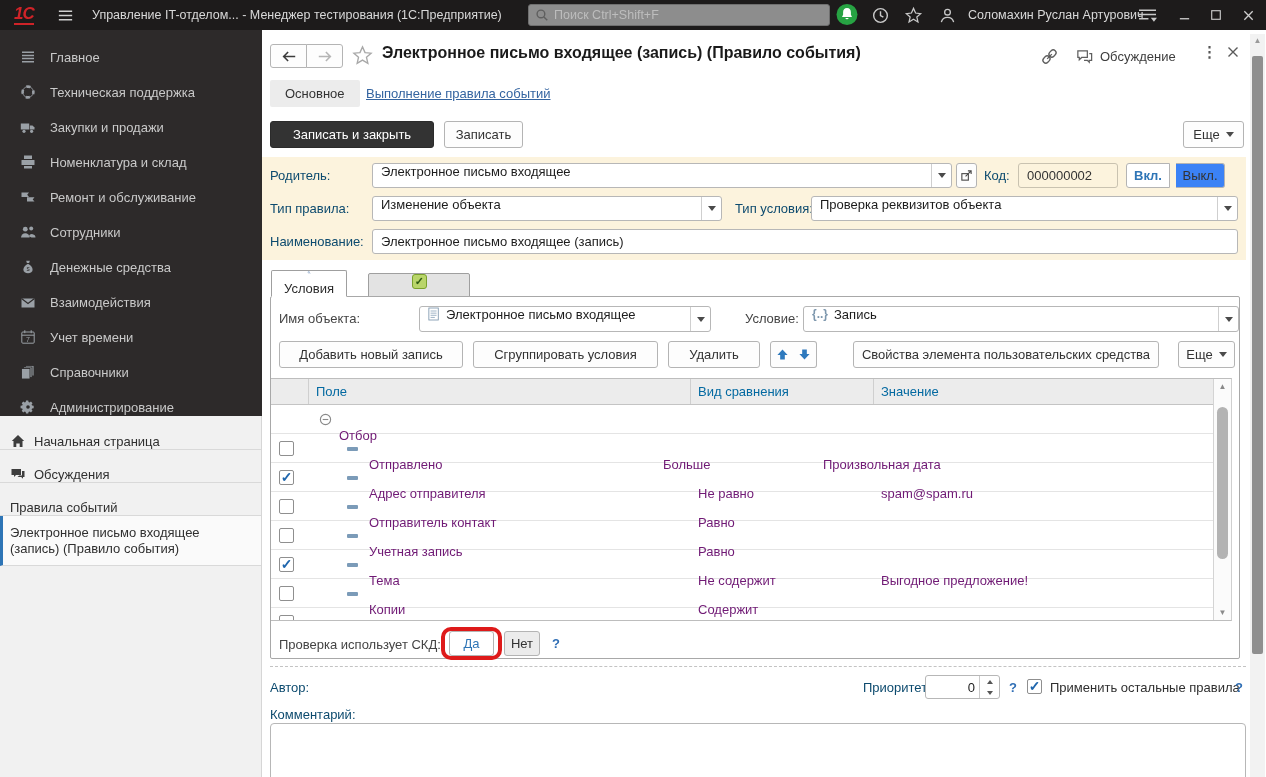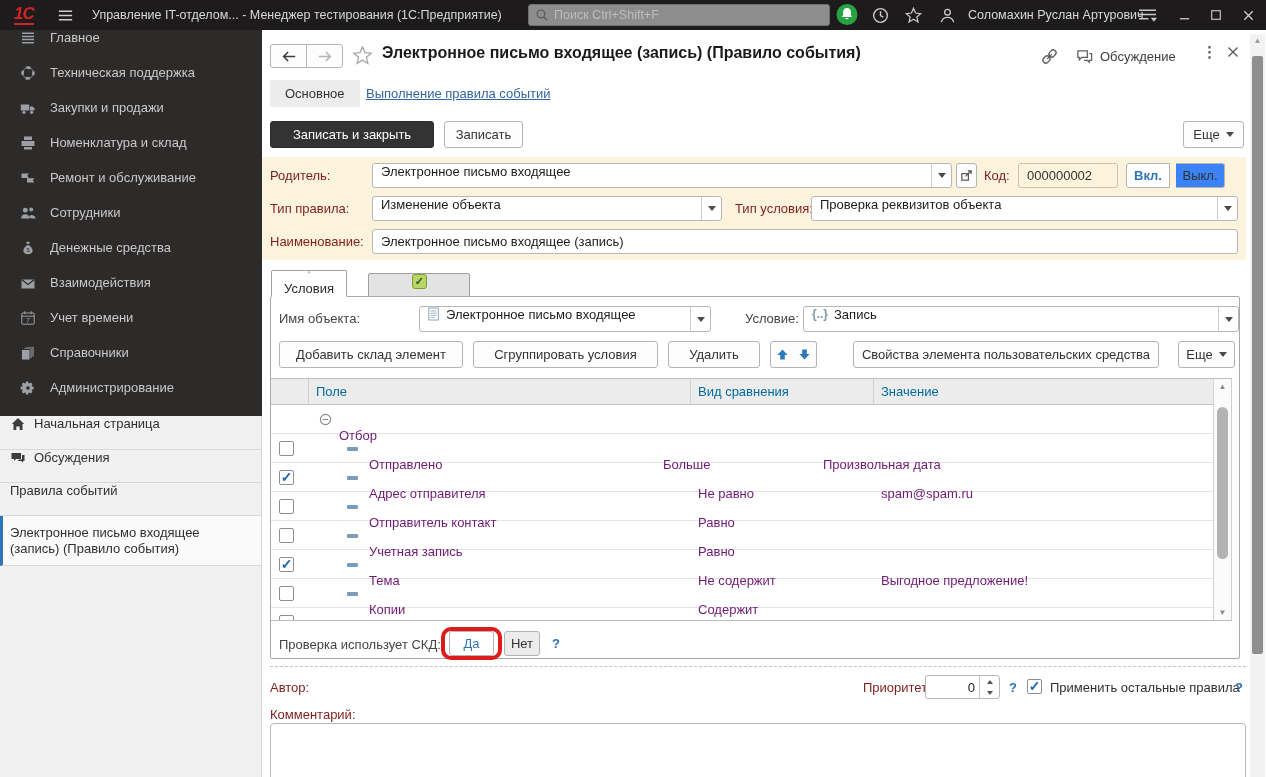--- a/index.html
+++ b/index.html
@@ -13,32 +13,32 @@
   .topbar .title { position:absolute; left:92px; top:8px; font-size:12.5px; color:#d9d9d9; white-space:nowrap; }
   .searchbox { position:absolute; left:528px; top:4px; width:302px; height:22px; background:#8d8d8d; border:1px solid #6f6f6f; border-radius:3px; display:flex; align-items:center; padding:0 6px; gap:5px; }
   .searchbox input { flex:1; background:transparent; border:none; outline:none; font-size:12.5px; color:#2e2e2e; font-family:"Liberation Sans",sans-serif; }
   .searchbox input::placeholder { color:#bdbdbd; }
   .topbar .uname { position:absolute; left:968px; top:8px; font-size:12.5px; color:#d9d9d9; white-space:nowrap; }
   .winbtn { position:absolute; top:0; width:28px; height:30px; display:flex; align-items:center; justify-content:center; color:#cfcfcf; }
 
   
   .sidebar { position:absolute; left:0; top:30px; width:262px; height:747px; background:#f1f1f1; }
   .sb-dark { position:absolute; left:0; top:0; width:262px; height:386px; background:#2d2a2a; }
-  .sitem { position:relative; height:35px; display:flex; align-items:flex-start; cursor:pointer; }
+  .sitem { position:relative; height:35px; display:flex; align-items:flex-end; cursor:pointer; }
   .sb-dark .sitem { padding-left:20px; color:#c9c9c9; gap:14px; font-size:13px; }
   .sicon { width:16px; height:16px; display:flex; align-items:center; justify-content:center; flex:none; }
   .sb-light { position:absolute; left:0; top:386px; width:262px; bottom:0; background:#f1f1f1; border-right:1px solid #d6d6d6; }
   .sb-light .sitem { border-bottom:1px solid #d9d9d9; color:#2f2f2f; padding-left:10px; gap:8px; background:#f1f1f1; }
   .sb-light .sitem.noicon { padding-left:10px; }
   .sb-light .sitem.active { background:#fafafa; border-left:3px solid #2e75b6; padding-left:7px; height:50px; align-items:center; }
   .sb-light .sitem.active .slabel { line-height:16px; padding-right:14px; }
 
   
   .content { position:absolute; left:262px; top:30px; width:1004px; height:747px; background:#fff; }
-  .lbl { position:absolute; color:#7f1d1d; white-space:nowrap; }
+  .lbl { position:absolute; color:#0c4a6e; white-space:nowrap; }
   .btn { position:absolute; background:#fdfdfd; border:1px solid #b4b4b4; border-radius:3px; display:flex; align-items:center; justify-content:center; color:#333; font-size:13px; cursor:pointer; white-space:nowrap; gap:6px; }
   .btn.dark { background:#333; color:#fff; border-color:#2b2b2b; }
   .caret { width:0; height:0; border-left:4px solid transparent; border-right:4px solid transparent; border-top:5px solid #4a4a4a; display:inline-block; }
   .tinput { position:absolute; background:#fff; border:1px solid #b7b7b7; border-radius:3px; display:flex; align-items:center; padding:0 8px; color:#1c1c1c; }
   .combo { position:absolute; background:#fff; border:1px solid #b7b7b7; border-radius:3px; display:flex; align-items:stretch; color:#1c1c1c; }
   .combo .cbody { flex:1; display:flex; gap:6px; padding:0 8px; overflow:hidden; white-space:nowrap; }
   .combo .cdrop { width:20px; border-left:1px solid #cfcfcf; display:flex; align-items:center; justify-content:center; cursor:pointer; }
 
   .hdr-title { position:absolute; left:120px; top:14px; font-size:16px; font-weight:bold; color:#1a1a1a; white-space:nowrap; }
   .navtab { position:absolute; left:8px; top:50px; height:27px; background:#ececec; border-radius:2px; display:flex; align-items:center; padding:0 15px; color:#333; cursor:pointer; }
@@ -433,21 +433,21 @@
       <span class="combo" style="left:532px;top:9px;width:436px;height:26px">
         <span class="cbody">
           <span style="color:#7d97ad;font-weight:bold;font-size:12px">{..}</span>
           <span>Запись</span>
         </span>
         <span class="cdrop">
             <span class="caret"></span>
           </span>
       </span>
 
-      <span class="btn" style="left:8px;top:44px;width:184px;height:27px">Добавить склад элемент</span>
+      <span class="btn" style="left:8px;top:44px;width:184px;height:27px">Добавить новый запись</span>
       <span class="btn" style="left:202px;top:44px;width:185px;height:27px">Сгруппировать условия</span>
       <span class="btn" style="left:397px;top:44px;width:92px;height:27px">Удалить</span>
       <span class="btn" style="left:499px;top:44px;width:24px;height:27px;border-radius:3px 0 0 3px">
         <svg viewBox="0 0 14 14" width="13" height="13" fill="#2e79bd">
             <path d="M7 1.5 12.5 7.5H9.5V12.5H4.5V7.5H1.5z"></path>
           </svg>
       </span>
       <span class="btn" style="left:522px;top:44px;width:24px;height:27px;border-radius:0 3px 3px 0;border-left:none">
         <svg viewBox="0 0 14 14" width="13" height="13" fill="#2e79bd">
             <path d="M7 12.5 1.5 6.5H4.5V1.5H9.5V6.5H12.5z"></path>

